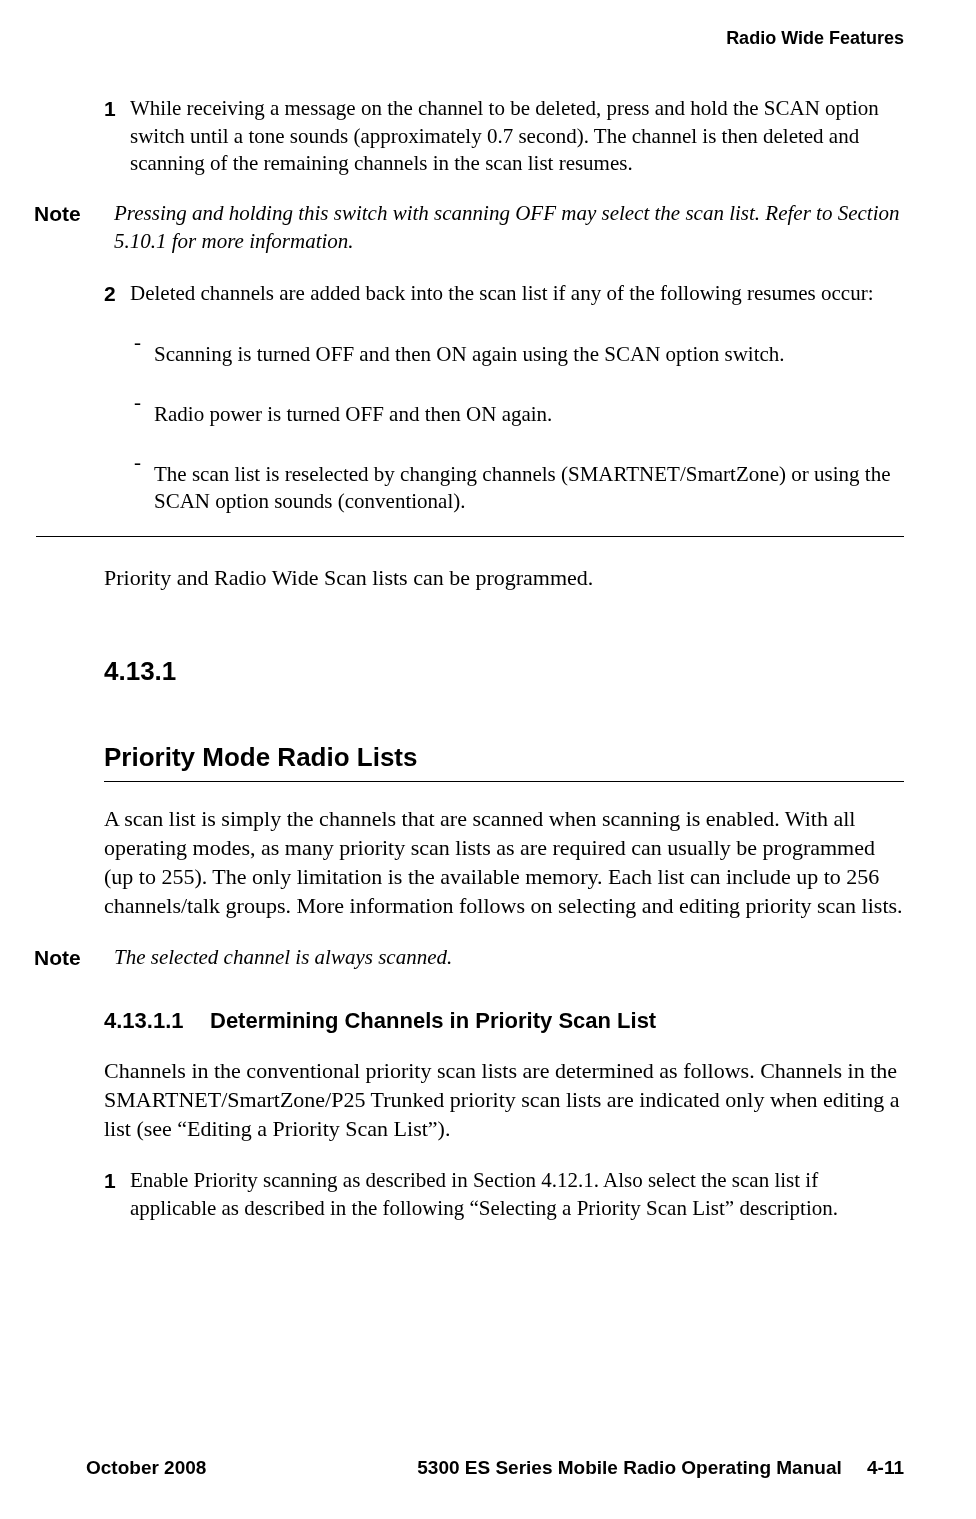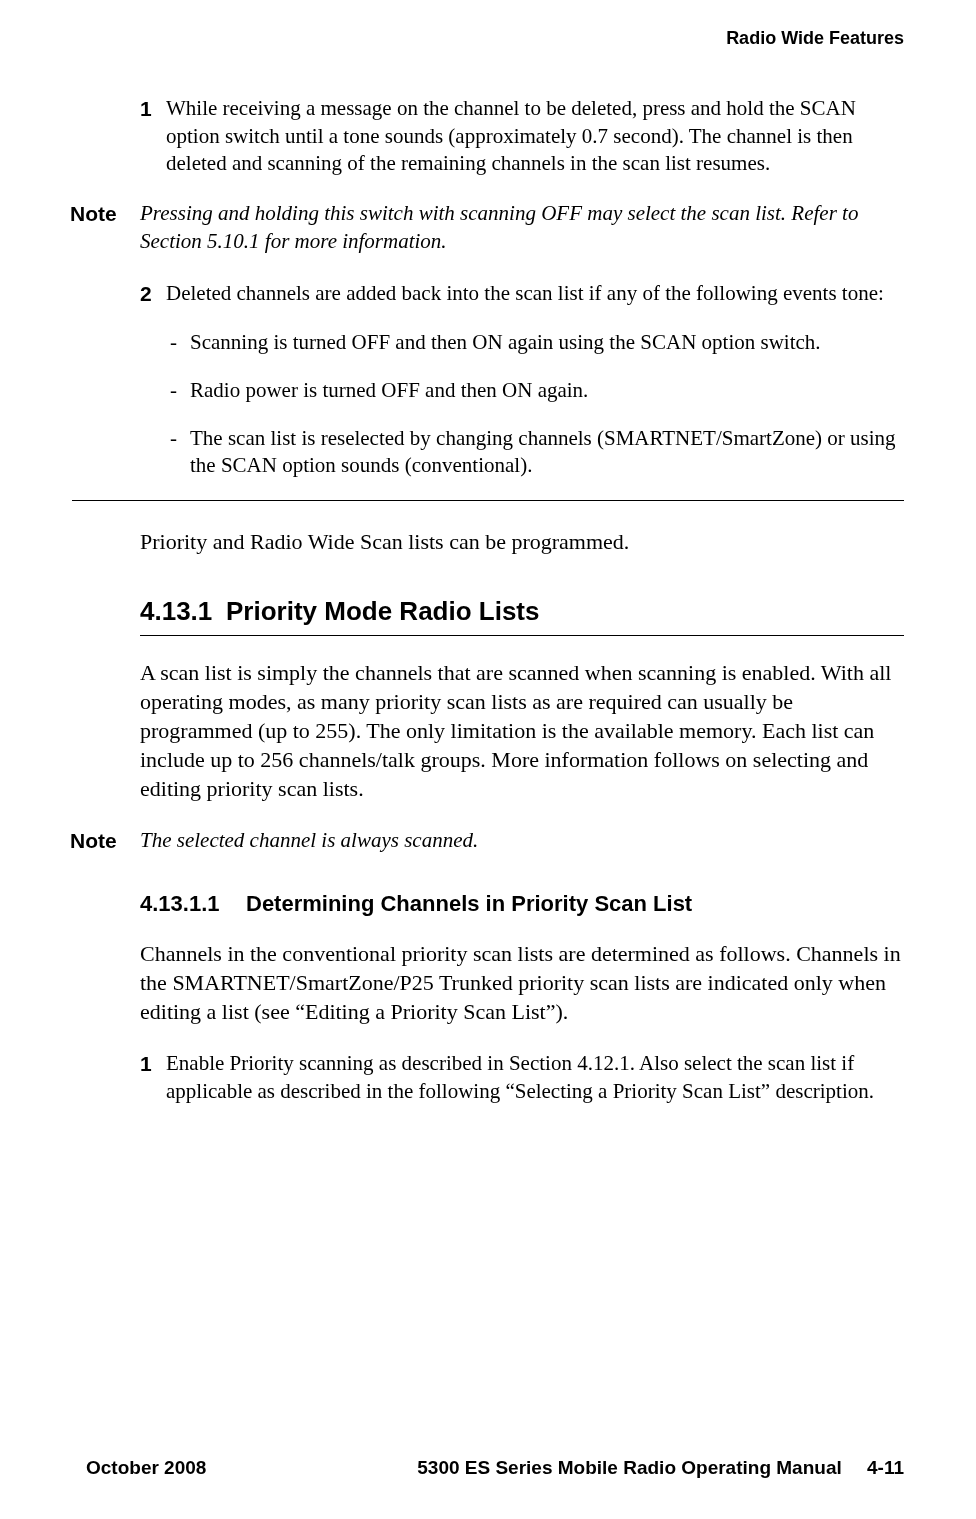--- a/index.html
+++ b/index.html
@@ -8,21 +8,21 @@
     padding: 0;
     background: #fff;
     font-family: "Times New Roman", Times, serif;
     color: #000;
     width: 976px;
     height: 1519px;
     position: relative;
     box-sizing: border-box;
   }
   .page {
-    padding: 28px 72px 0 72px;
+    padding: 28px 72px 0 36px;
     box-sizing: border-box;
   }
   .running-head {
     font-family: Arial, Helvetica, sans-serif;
     font-weight: bold;
     font-size: 18px;
     text-align: right;
     margin-bottom: 46px;
   }
   .content {
@@ -41,20 +41,21 @@
   }
   .num-para .txt {
     flex: 1;
   }
   .note-row {
     display: flex;
     margin-left: -70px;
     margin-bottom: 24px;
     font-size: 21px;
     line-height: 1.32;
+    gap: 10px;
   }
   .note-row .note-lbl {
     font-family: Arial, Helvetica, sans-serif;
     font-weight: bold;
     flex: 0 0 70px;
   }
   .note-row .note-txt {
     font-style: italic;
     flex: 1;
   }
@@ -67,20 +68,21 @@
   .dash-list li {
     list-style: none;
     display: flex;
     margin-bottom: 20px;
   }
   .dash-list li .dash {
     flex: 0 0 20px;
   }
   .dash-list li .txt {
     flex: 1;
+    margin-top: 12px;
   }
   .h1-row {
     display: flex;
     align-items: baseline;
     margin-top: 108px;
     margin-left: -68px;
     font-family: Arial, Helvetica, sans-serif;
     font-weight: bold;
     font-size: 32px;
   }
@@ -93,24 +95,25 @@
     margin: 6px 0 26px -68px;
   }
   .body-p {
     font-size: 22px;
     line-height: 1.32;
     margin-bottom: 24px;
   }
   .h2-row {
     display: flex;
     align-items: flex-start;
-    margin-top: 40px;
+    margin-top: 64px;
     font-family: Arial, Helvetica, sans-serif;
     font-weight: bold;
     font-size: 26px;
+    flex-direction: column;
   }
   .h2-row .h2-num {
     flex: 0 0 86px;
   }
   .h2-rule {
     border: none;
     border-top: 1px solid #000;
     margin: 8px 0 22px 0;
   }
   .h3-row {
@@ -158,21 +161,21 @@
       <div class="txt">While receiving a message on the channel to be deleted, press and hold the SCAN option switch until a tone sounds (approximately 0.7 second). The channel is then deleted and scanning of the remaining channels in the scan list resumes.</div>
     </div>
 
     <div class="note-row">
       <div class="note-lbl">Note</div>
       <div class="note-txt">Pressing and holding this switch with scanning OFF may select the scan list. Refer to Section 5.10.1 for more information.</div>
     </div>
 
     <div class="num-para">
       <div class="num">2</div>
-      <div class="txt">Deleted channels are added back into the scan list if any of the following events tone:</div>
+      <div class="txt">Deleted channels are added back into the scan list if any of the following resumes occur:</div>
     </div>
 
     <ul class="dash-list">
       <li>
         <span class="dash">-</span>
         <span class="txt">Scanning is turned OFF and then ON again using the SCAN option switch.</span>
       </li>
       <li>
         <span class="dash">-</span>
         <span class="txt">Radio power is turned OFF and then ON again.</span>

